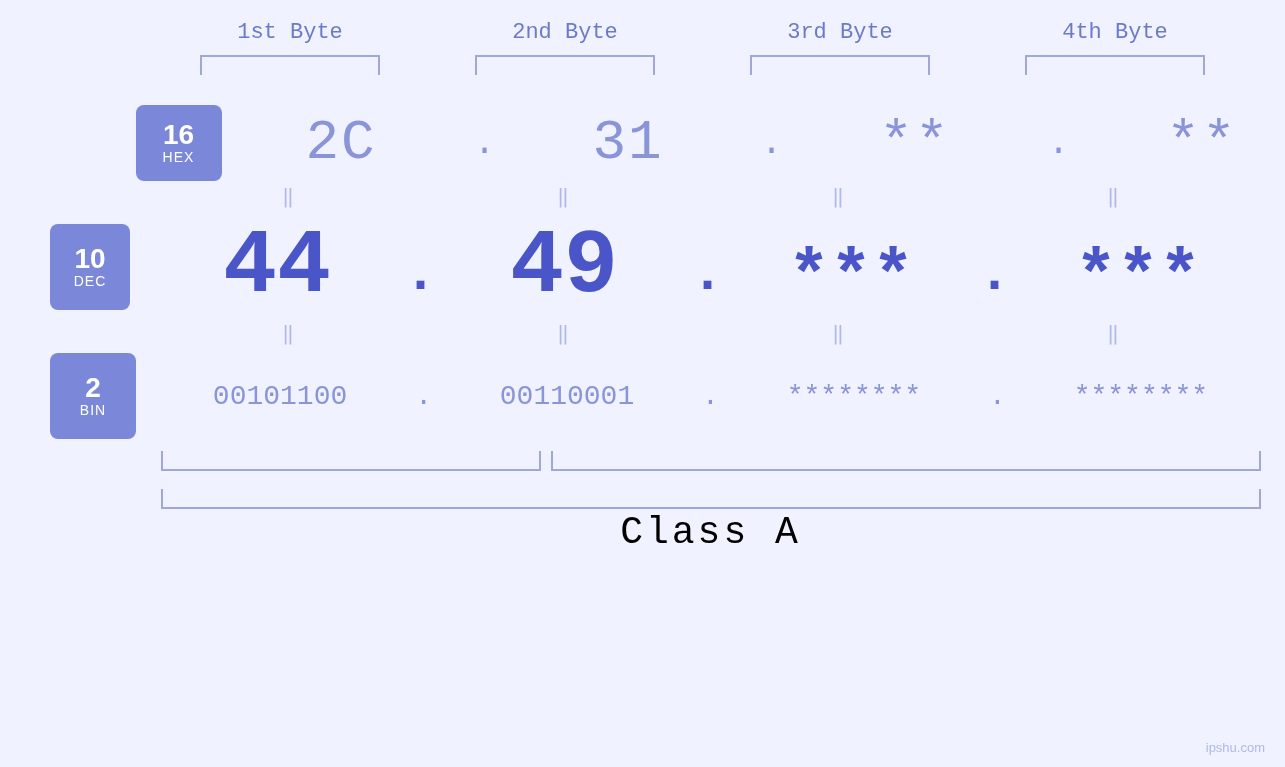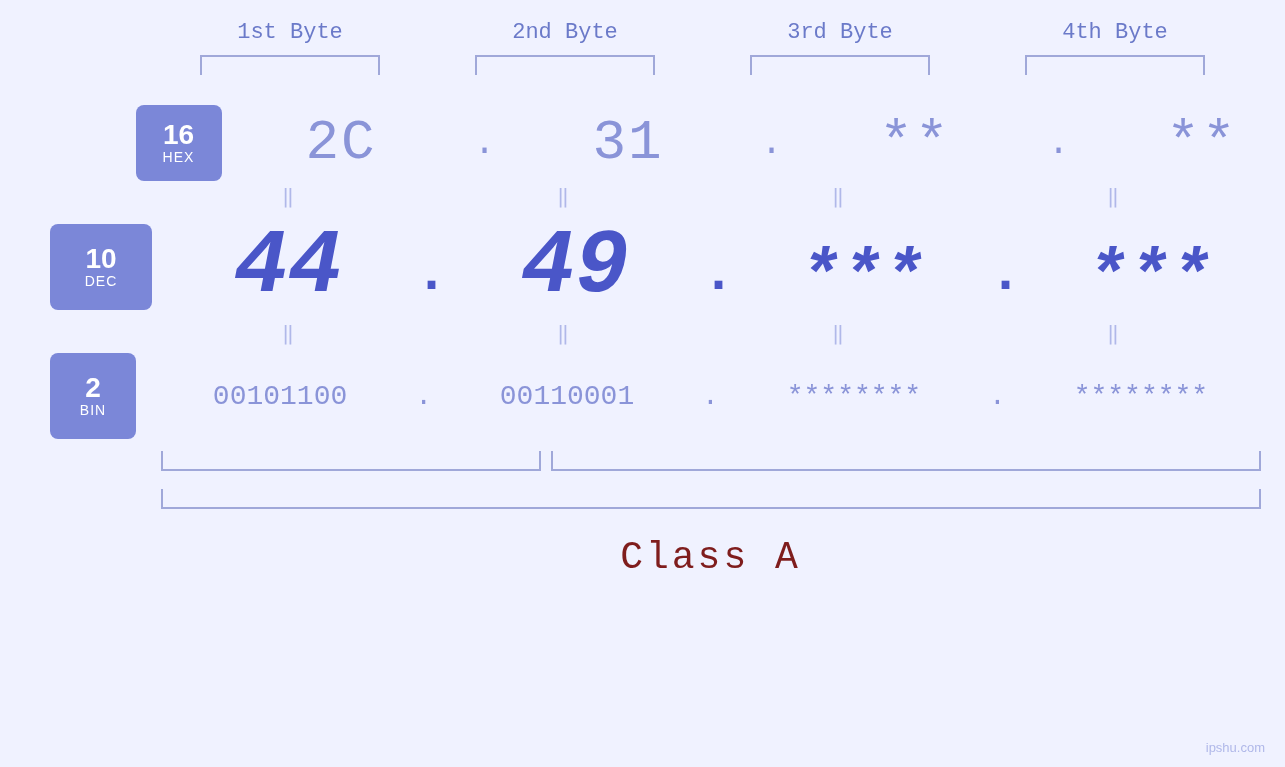--- a/index.html
+++ b/index.html
@@ -78,21 +78,20 @@
       text-align: center;
     }
 
     
     .dec-value {
       font-size: 90px;
       font-weight: bold;
       color: #4a56c8;
       min-width: 200px;
       text-align: center;
-      font-style: italic;
     }
 
     
     .bin-value {
       font-size: 28px;
       color: #8a94d8;
       min-width: 200px;
       text-align: center;
     }
 
@@ -231,21 +230,21 @@
   </div>
 
   <div class="equals-row">
     <div class="equals-item">‖</div>
     <div class="equals-item">‖</div>
     <div class="equals-item">‖</div>
     <div class="equals-item">‖</div>
   </div>
 
   <div class="dec-row-wrapper">
-    <div style="margin-left:50px;width:102px;height:86px;background:#7b87d8;border-radius:8px;display:flex;flex-direction:column;align-items:center;justify-content:center;color:white;flex-shrink:0;">
+    <div style="margin-left:50px;width:80px;height:86px;background:#7b87d8;border-radius:8px;display:flex;flex-direction:column;align-items:center;justify-content:center;color:white;flex-shrink:0;">
       <span class="base-number">10</span>
       <span class="base-name">DEC</span>
     </div>
     <div class="values-area">
       <div class="inner-values" style="align-items:flex-end;">
         <div class="cell cell-wide">
           <span class="dec-value">44</span>
         </div>
         <div class="sep" style="padding-bottom:12px;">
           <span style="font-size:55px;font-weight:bold;color:#4a56c8;">.</span>
@@ -314,17 +313,17 @@
       <div style="width:380px;height:20px;border:2px solid #a0a8d9;border-top:none;"></div>
 
       <div style="width:10px;"></div>
 
       <div style="flex:1;height:20px;border:2px solid #a0a8d9;border-top:none;"></div>
     </div>
   </div>
 
   <div style="margin-left:136px;width:1100px;margin-top:18px;">
     <div style="width:100%;height:20px;border:2px solid #a0a8d9;border-top:none;"></div>
-    <div style="text-align:center;color:#7f1d1d;font-size:38px;letter-spacing:3px;margin-top:27px;">Class A</div>
+    <div style="text-align:center;color:#000000;font-size:38px;letter-spacing:3px;margin-top:2px;">Class A</div>
   </div>
 
   <div class="watermark">ipshu.com</div>
 </div>
 
 </body></html>

